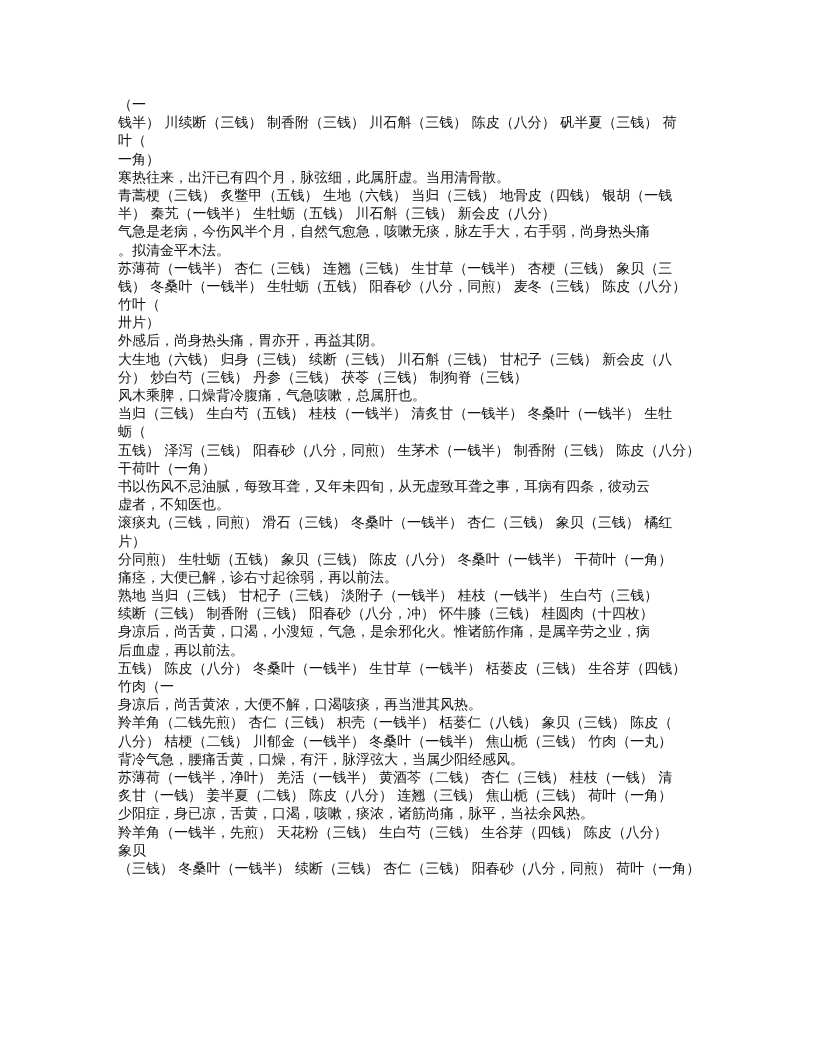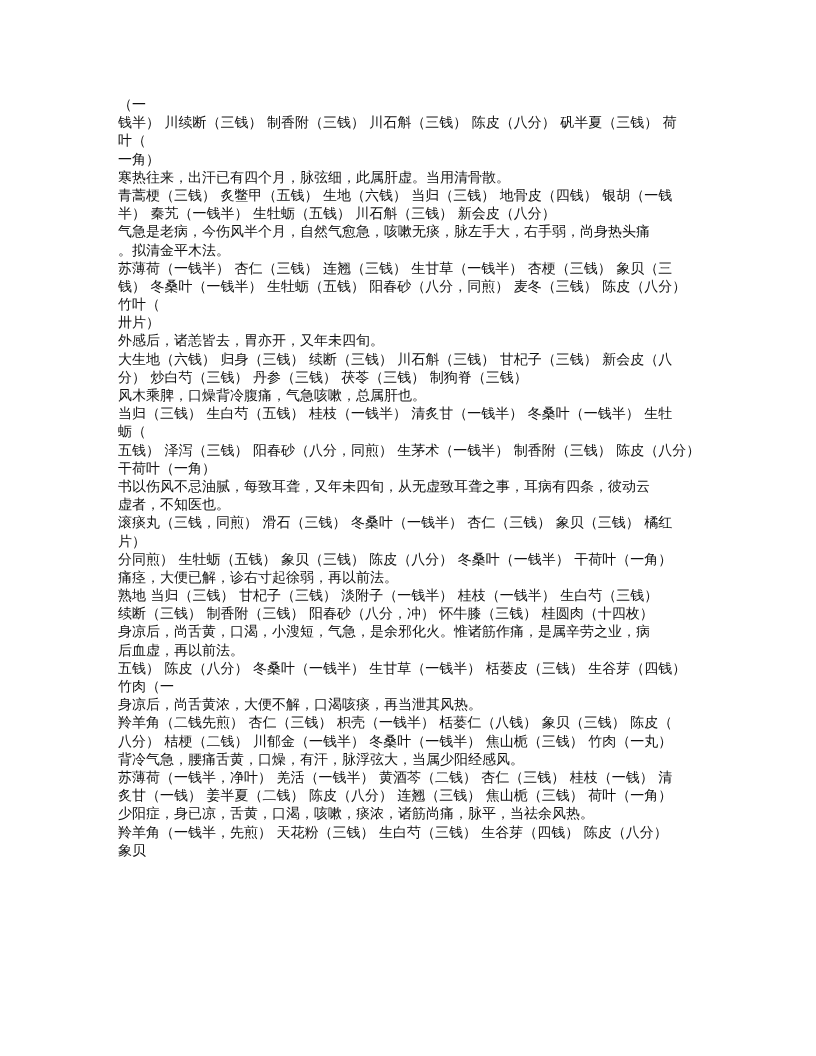--- a/index.html
+++ b/index.html
@@ -40,21 +40,21 @@
   <span class="line">一角）</span>
   <span class="line">寒热往来，出汗已有四个月，脉弦细，此属肝虚。当用清骨散。</span>
   <span class="line">青蒿梗（三钱） 炙鳖甲（五钱） 生地（六钱） 当归（三钱） 地骨皮（四钱） 银胡（一钱</span>
   <span class="line">半） 秦艽（一钱半） 生牡蛎（五钱） 川石斛（三钱） 新会皮（八分）</span>
   <span class="line">气急是老病，今伤风半个月，自然气愈急，咳嗽无痰，脉左手大，右手弱，尚身热头痛</span>
   <span class="line">。拟清金平木法。</span>
   <span class="line">苏薄荷（一钱半） 杏仁（三钱） 连翘（三钱） 生甘草（一钱半） 杏梗（三钱） 象贝（三</span>
   <span class="line">钱） 冬桑叶（一钱半） 生牡蛎（五钱） 阳春砂（八分，同煎） 麦冬（三钱） 陈皮（八分）</span>
   <span class="line">竹叶（</span>
   <span class="line">卅片）</span>
-  <span class="line">外感后，诸恙皆去，胃亦开，又年未四旬。</span>
+  <span class="line">外感后，尚身热头痛，胃亦开，再益其阴。</span>
   <span class="line">大生地（六钱） 归身（三钱） 续断（三钱） 川石斛（三钱） 甘杞子（三钱） 新会皮（八</span>
   <span class="line">分） 炒白芍（三钱） 丹参（三钱） 茯苓（三钱） 制狗脊（三钱）</span>
   <span class="line">风木乘脾，口燥背冷腹痛，气急咳嗽，总属肝也。</span>
   <span class="line">当归（三钱） 生白芍（五钱） 桂枝（一钱半） 清炙甘（一钱半） 冬桑叶（一钱半） 生牡</span>
   <span class="line">蛎（</span>
   <span class="line">五钱） 泽泻（三钱） 阳春砂（八分，同煎） 生茅术（一钱半） 制香附（三钱） 陈皮（八分）</span>
   <span class="line">干荷叶（一角）</span>
   <span class="line">书以伤风不忌油腻，每致耳聋，又年未四旬，从无虚致耳聋之事，耳病有四条，彼动云</span>
   <span class="line">虚者，不知医也。</span>
   <span class="line">滚痰丸（三钱，同煎） 滑石（三钱） 冬桑叶（一钱半） 杏仁（三钱） 象贝（三钱） 橘红</span>
@@ -69,13 +69,14 @@
   <span class="line">竹肉（一</span>
   <span class="line">身凉后，尚舌黄浓，大便不解，口渴咳痰，再当泄其风热。</span>
   <span class="line">羚羊角（二钱先煎） 杏仁（三钱） 枳壳（一钱半） 栝蒌仁（八钱） 象贝（三钱） 陈皮（</span>
   <span class="line">八分） 桔梗（二钱） 川郁金（一钱半） 冬桑叶（一钱半） 焦山栀（三钱） 竹肉（一丸）</span>
   <span class="line">背冷气急，腰痛舌黄，口燥，有汗，脉浮弦大，当属少阳经感风。</span>
   <span class="line">苏薄荷（一钱半，净叶） 羌活（一钱半） 黄酒芩（二钱） 杏仁（三钱） 桂枝（一钱） 清</span>
   <span class="line">炙甘（一钱） 姜半夏（二钱） 陈皮（八分） 连翘（三钱） 焦山栀（三钱） 荷叶（一角）</span>
   <span class="line">少阳症，身已凉，舌黄，口渴，咳嗽，痰浓，诸筋尚痛，脉平，当祛余风热。</span>
   <span class="line">羚羊角（一钱半，先煎） 天花粉（三钱） 生白芍（三钱） 生谷芽（四钱） 陈皮（八分）</span>
   <span class="line">象贝</span>
+  <span class="line">（三钱） 冬桑叶（一钱半） 续断（三钱） 杏仁（三钱） 阳春砂（八分，同煎） 荷叶（一角）</span>
 </div>
 
 </body></html>

